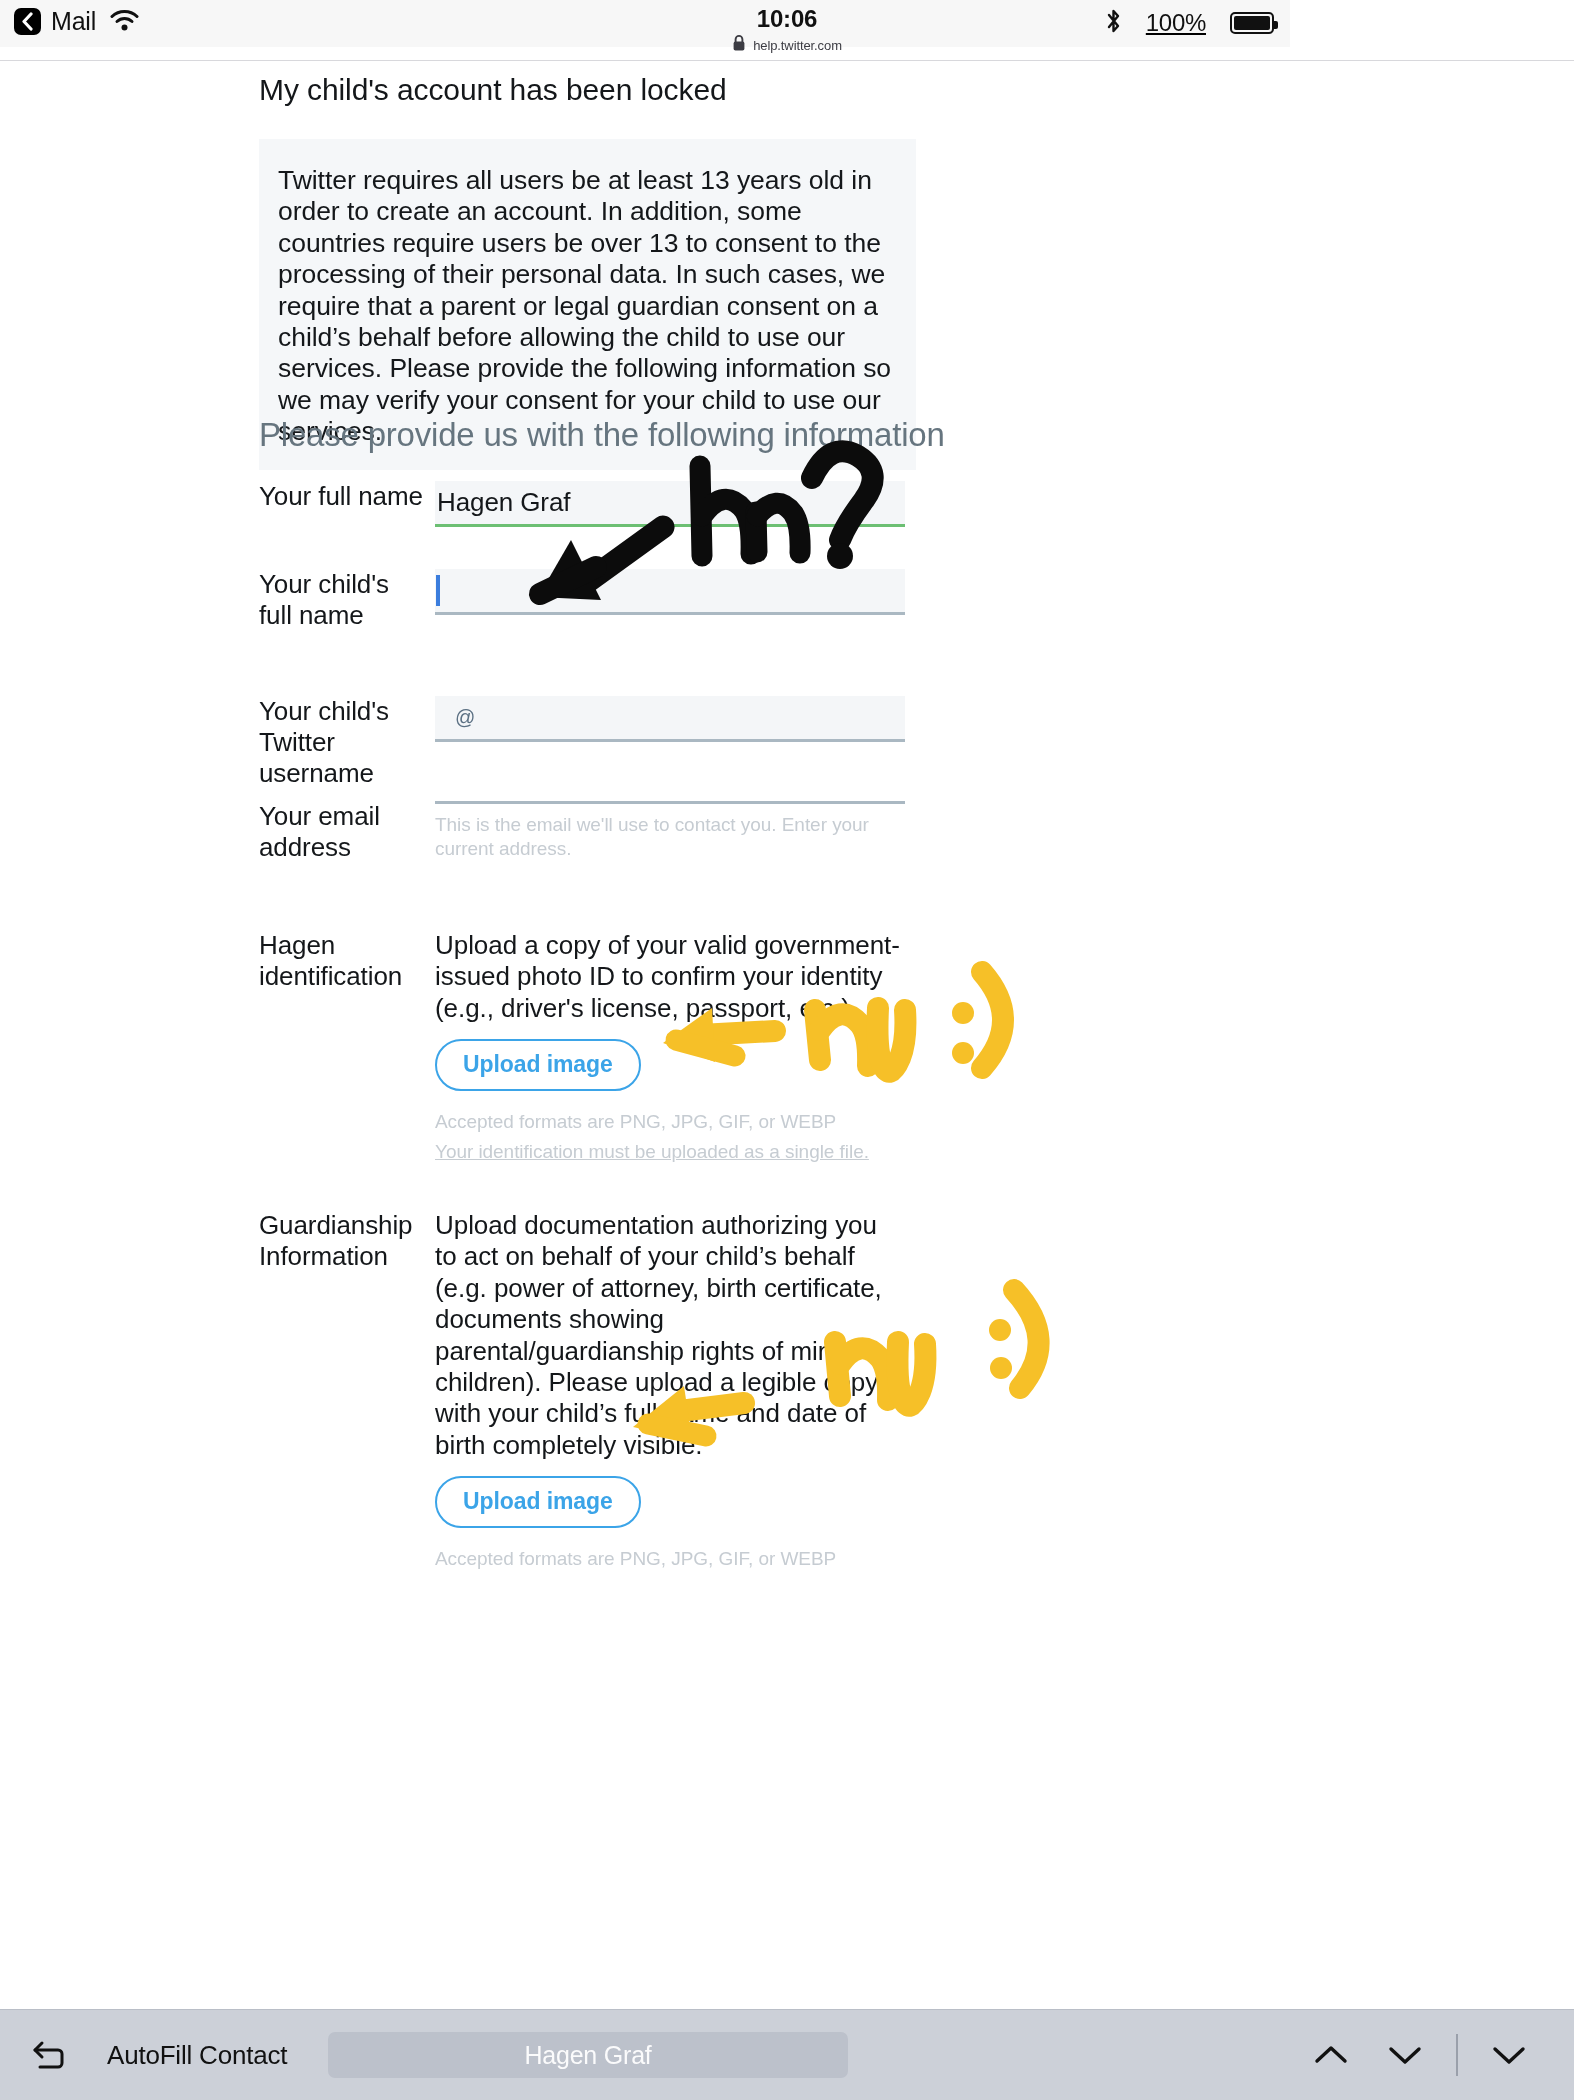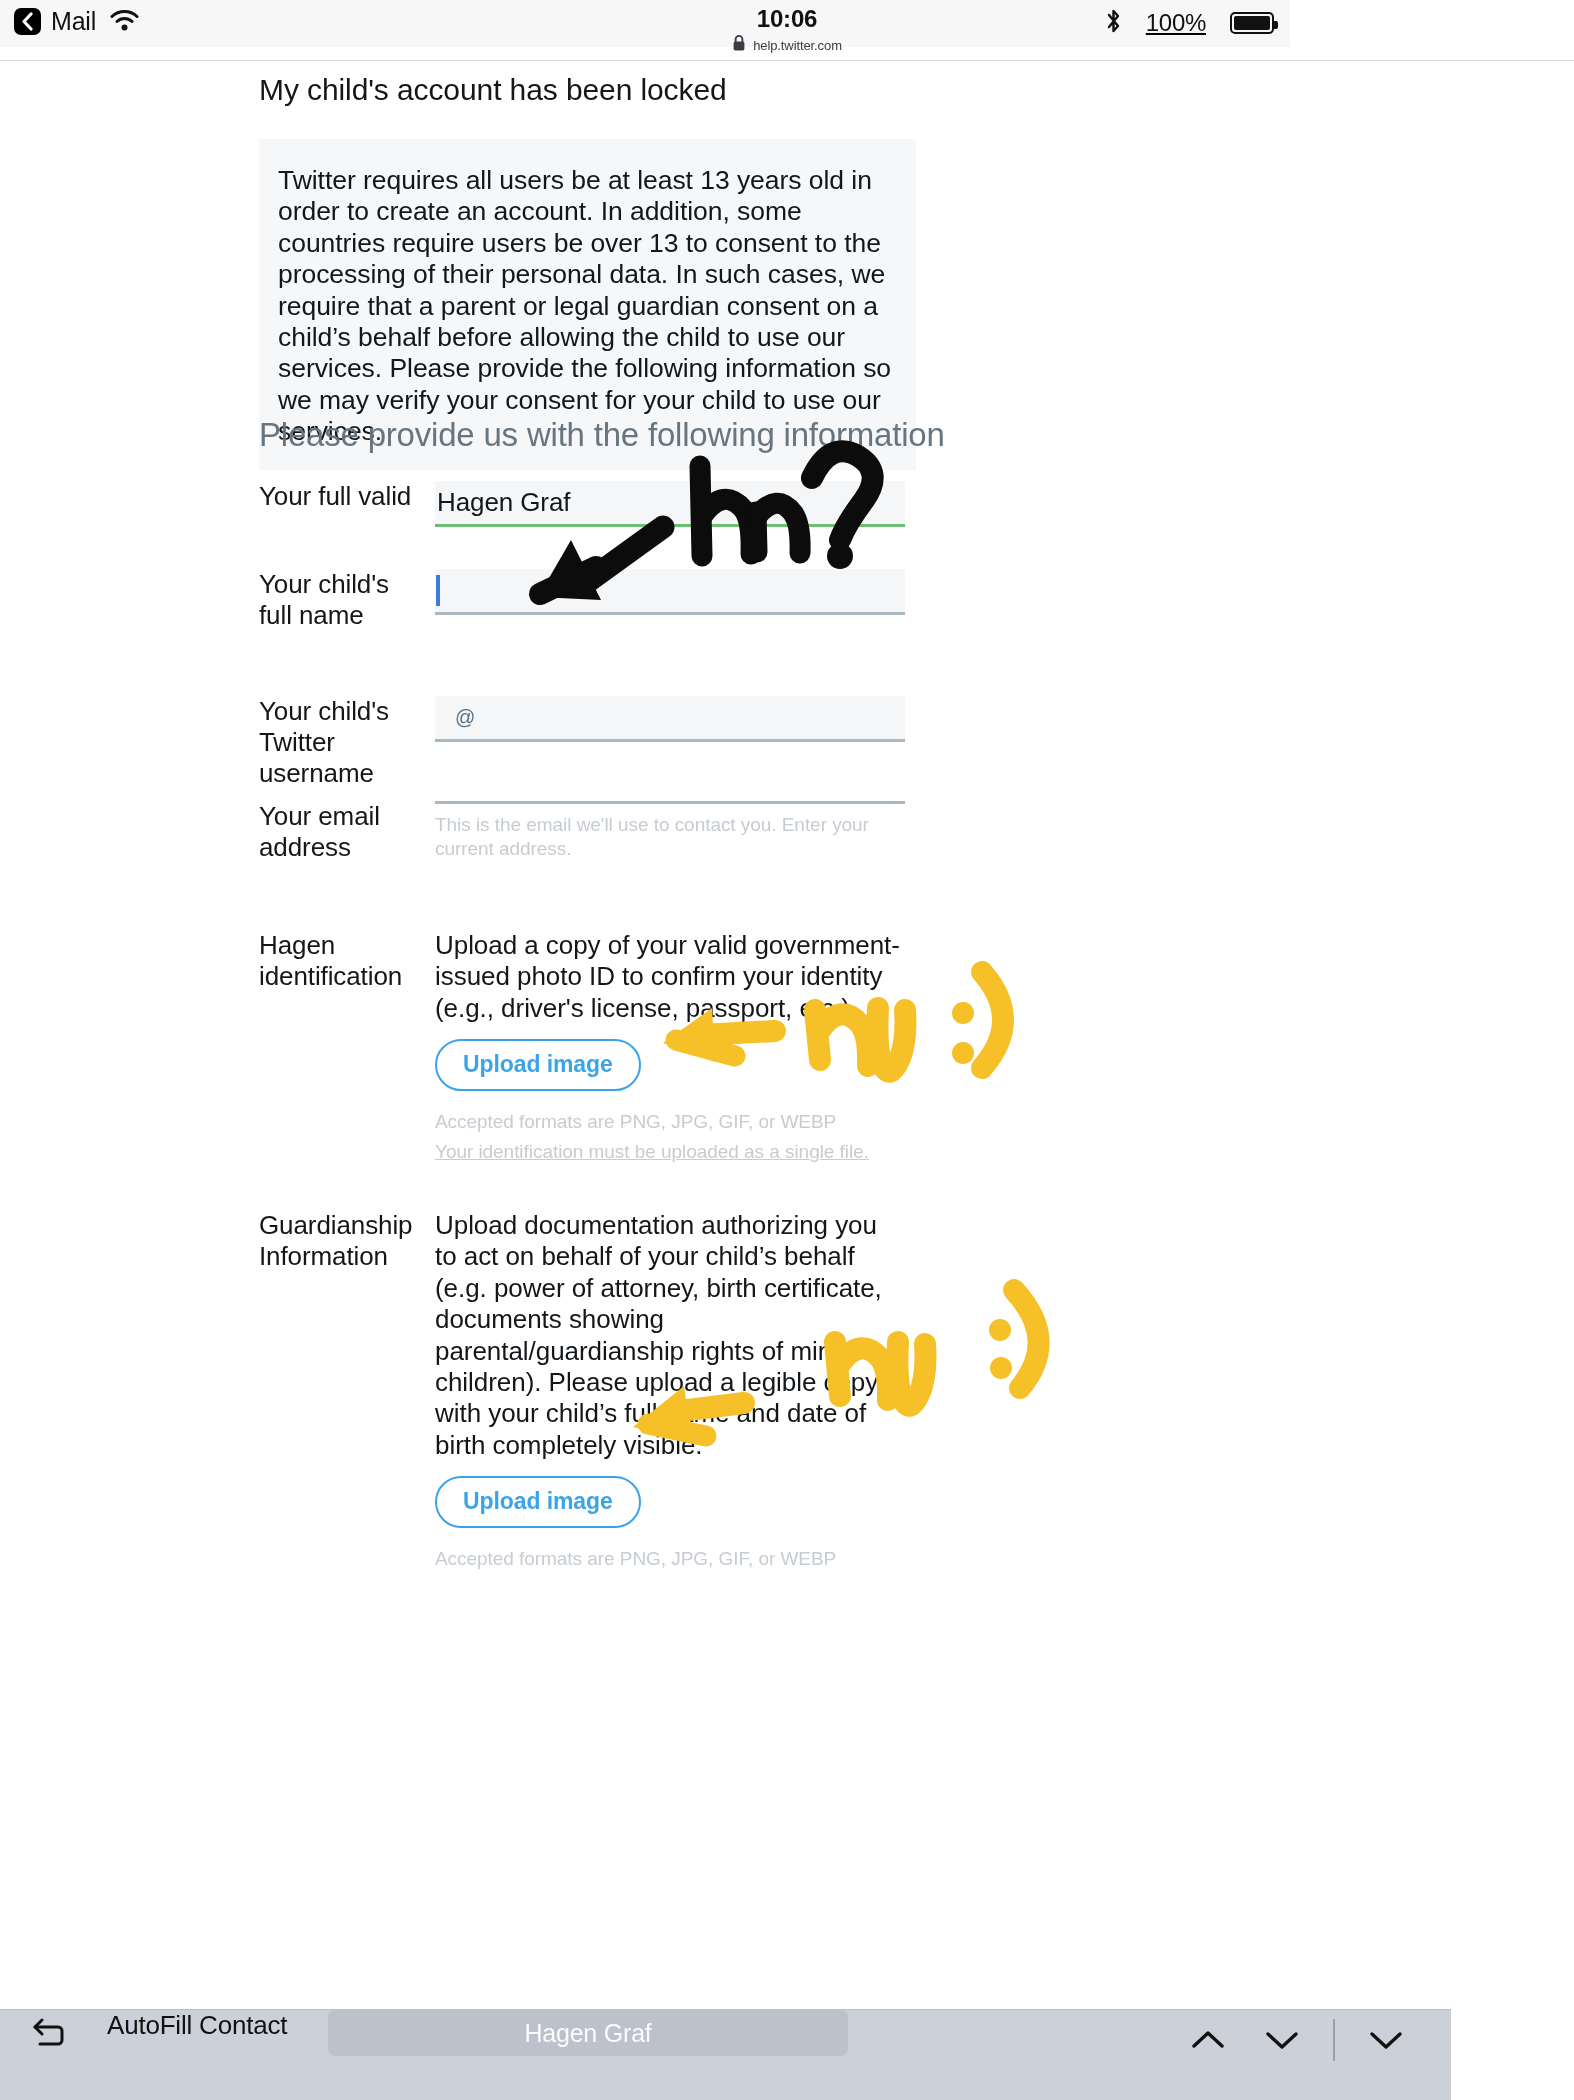--- a/index.html
+++ b/index.html
@@ -103,23 +103,23 @@
     padding: 10px 26px 11px 26px;
     color: #3ba4e8; font-size: 23px; font-weight: bold; letter-spacing: -0.1px;
     background: #fff;
   }
 
   
   .ann { position: absolute; left: 0; top: 0; width: 1574px; height: 2100px; pointer-events: none; }
 
   
   .autofill {
-    position: absolute; left: 0; bottom: 0; width: 1451px; height: 91px;
+    position: absolute; left: 0; bottom: 0; width: 1574px; height: 91px;
     background: #ccd0d8; border-top: 1px solid #b9bec7;
-    display: flex; align-items: flex-start;
+    display: flex; align-items: center;
   }
   .af-icon { margin-left: 28px; width: 44px; height: 44px; }
   .af-label { margin-left: 35px; font-size: 26px; color: #111; letter-spacing: -0.2px; }
   .af-chip {
     position: absolute; left: 328px; width: 520px; height: 46px;
     background: #bcc1cb; border-radius: 7px;
     display: flex; align-items: center; justify-content: center;
   }
   .af-chip span { font-size: 25px; color: #fbfbfc; letter-spacing: -0.2px; }
   .af-navs { position: absolute; right: 28px; display: flex; align-items: center; gap: 0; }
@@ -183,21 +183,21 @@
 
       <div class="page-title">My child's account has been locked</div>
 
       <div class="notice">
         <p>Twitter requires all users be at least 13 years old in order to create an account. In addition, some countries require users be over 13 to consent to the processing of their personal data. In such cases, we require that a parent or legal guardian consent on a child’s behalf before allowing the child to use our services. Please provide the following information so we may verify your consent for your child to use our services.</p>
       </div>
 
       <div class="section-head">Please provide us with the following information</div>
 
       <div class="row" style="top:420px;">
-        <div class="lbl">Your full valid</div>
+        <div class="lbl">Your full name</div>
         <div class="fld">
           <div class="input-box">
             <span class="val">Hagen Graf</span>
           </div>
           <div class="underline green"></div>
         </div>
       </div>
 
       <div class="row" style="top:508px;">
         <div class="lbl">Your child's full name</div>

